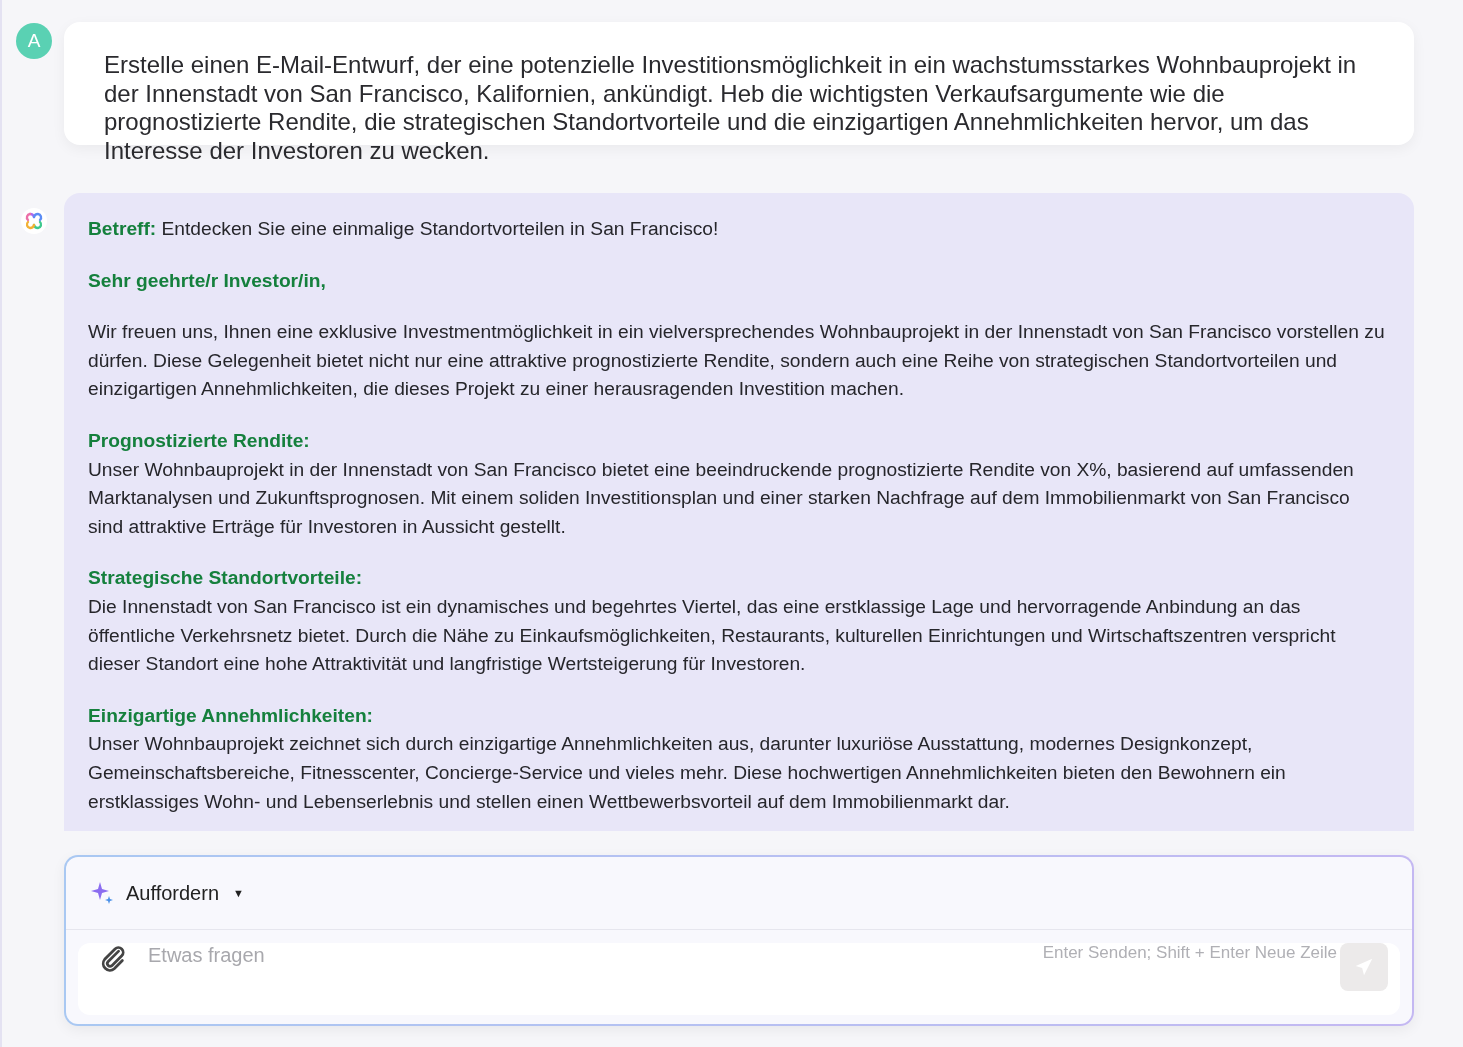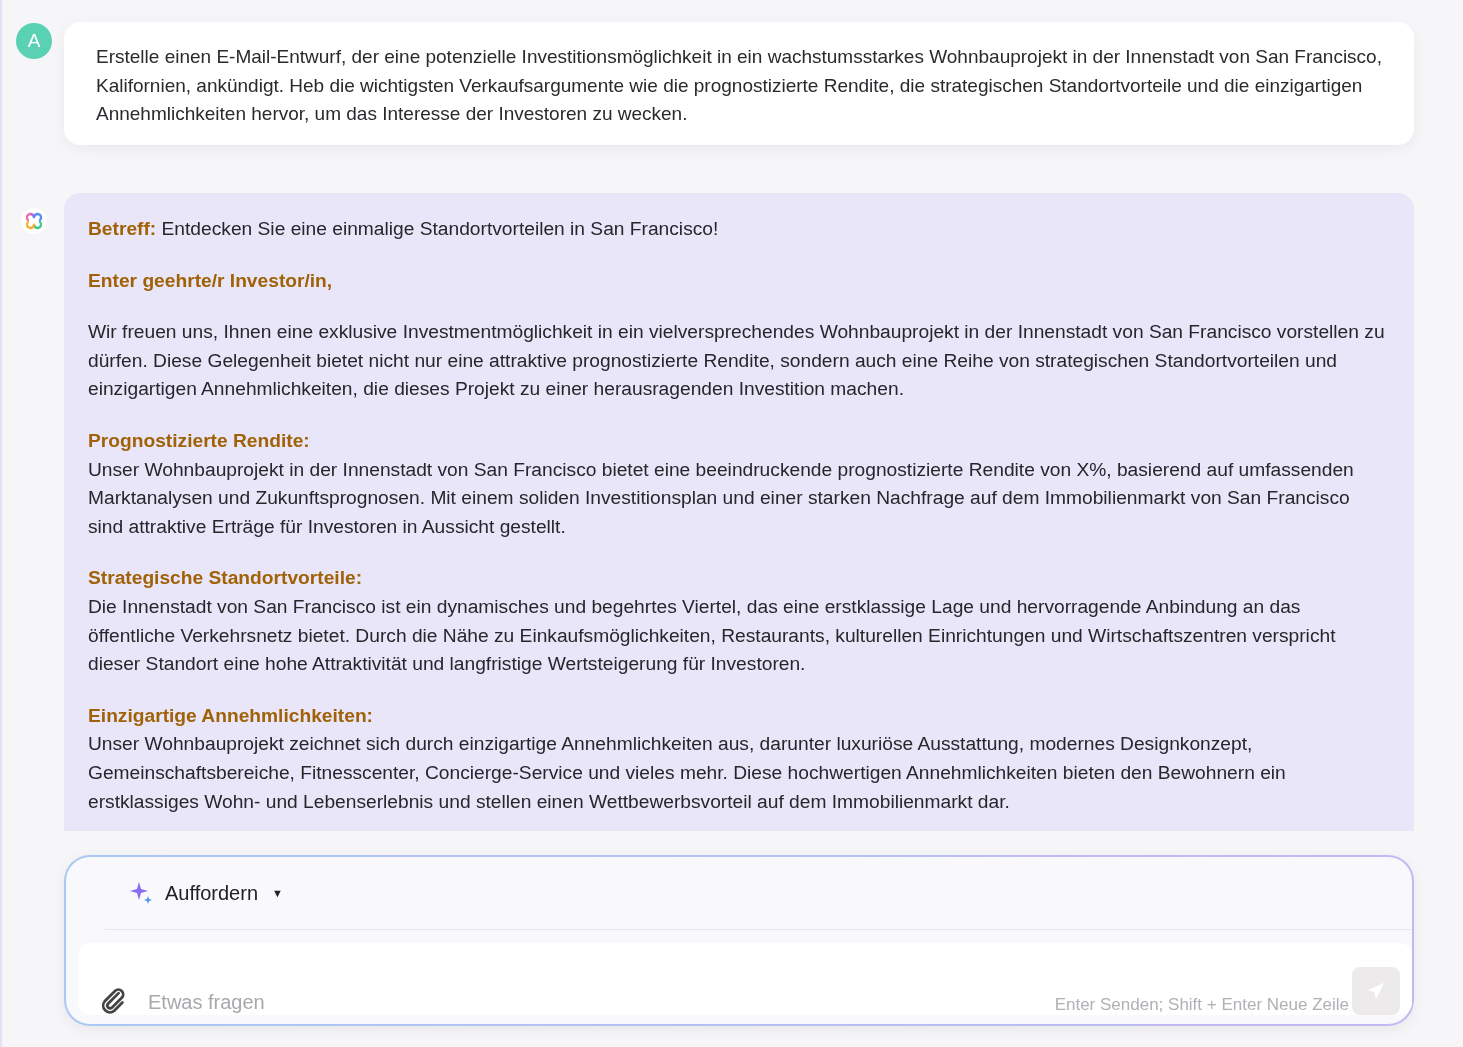--- a/index.html
+++ b/index.html
@@ -13,43 +13,42 @@
   .left-edge { position:absolute; left:0; top:0; width:2px; height:1047px; background:#e4e2f2; }
   .avatar-user {
     position:absolute; left:16px; top:23px; width:36px; height:36px; border-radius:50%;
     background:#5ad1b3; color:#fff; font-size:19px; display:flex; align-items:center; justify-content:center;
   }
   .user-bubble {
     position:absolute; left:64px; top:22px; width:1350px; height:123px;
     background:#fff; border-radius:16px; box-shadow:0 4px 14px rgba(0,0,0,0.05);
     box-sizing:border-box; padding:13px 24px;
   }
-  .user-bubble p { margin:8px; font-size:19px; line-height:28.6px; color:#2a2a2e; }
+  .user-bubble p { margin:16px; font-size:24px; line-height:28.6px; color:#2a2a2e; }
   .bot-icon { position:absolute; left:21px; top:208px; width:26px; height:26px; }
   .bot-bubble {
     position:absolute; left:64px; top:193px; width:1350px; height:638px;
     background:#e8e6f8; border-radius:16px 16px 0 0; overflow:hidden;
     box-sizing:border-box; padding:22px 24px 0 24px;
   }
   .bot-bubble p { margin:0 0 23px 0; font-size:19.2px; line-height:28.6px; color:#26262b; }
-  .bot-bubble b { font-weight:bold; color:#a16207; }
+  .bot-bubble b { font-weight:bold; color:#15803d; }
   .composer {
     position:absolute; left:64px; top:855px; width:1350px; height:171px;
-    box-sizing:border-box; border:2px solid transparent; border-radius:26px;
+    box-sizing:border-box; border:2px solid transparent; border-radius:14px;
     background:linear-gradient(#f8f8fd,#f8f8fd) padding-box, linear-gradient(90deg,#a9c8f2,#c4b8f2) border-box;
     box-shadow:0 4px 14px rgba(0,0,0,0.06);
-    padding-left:39px;
   }
   .composer-top { height:72px; display:flex; align-items:center; padding-left:24px; border-bottom:1px solid #e6e6ee; }
   .prompt-btn { display:flex; align-items:center; cursor:pointer; }
   .prompt-label { font-size:20px; color:#222; margin-left:10px; }
   .caret { margin-left:14px; font-size:11px; color:#222; }
   .input-row {
-    position:absolute; left:12px; top:86px; right:0; height:72px;
-    background:#fff; border-radius:12px; display:flex; align-items:flex-end;
+    position:absolute; left:12px; top:86px; right:12px; height:72px;
+    background:#fff; border-radius:12px; display:flex; align-items:flex-start;
   }
   .clip { margin-left:20px; width:30px; height:30px; }
   .input { flex:1; border:none; outline:none; background:transparent; font-size:20px; margin-left:18px; font-family:"Liberation Sans", sans-serif; color:#333; }
   .input::placeholder { color:#a8a8ad; }
   .hint { font-size:17px; color:#b0b0b5; margin-right:3px; }
   .send { width:48px; height:48px; border-radius:8px; background:#eceaea; margin-right:12px; display:flex; align-items:center; justify-content:center; cursor:pointer; }
 </style>
 </head>
 <body>
 
@@ -64,21 +63,21 @@
   <circle cx="13" cy="13" r="13" fill="#fff"></circle>
   <path d="M9 6 a4 4 0 0 1 4 3" stroke="#a86bf0" stroke-width="2.4" fill="none" stroke-linecap="round"></path>
   <path d="M13 9 a4 4 0 0 1 4 -3 a3.5 3.5 0 0 1 2 6" stroke="#5b8cf5" stroke-width="2.4" fill="none" stroke-linecap="round"></path>
   <path d="M19 14 a3.5 3.5 0 0 1 -2 6 a4 4 0 0 1 -4 -3" stroke="#3ec98e" stroke-width="2.4" fill="none" stroke-linecap="round"></path>
   <path d="M13 17 a4 4 0 0 1 -4 3 a3.5 3.5 0 0 1 -2 -6" stroke="#f2b135" stroke-width="2.4" fill="none" stroke-linecap="round"></path>
   <path d="M7 12 a3.5 3.5 0 0 1 2 -6" stroke="#ec6fa8" stroke-width="2.4" fill="none" stroke-linecap="round"></path>
 </svg>
 
 <div class="bot-bubble">
   <p><b>Betreff:</b><span> Entdecken Sie eine einmalige Standortvorteilen in San Francisco!</span></p>
-  <p><b>Enter geehrte/r Investor/in,</b></p>
+  <p><b>Sehr geehrte/r Investor/in,</b></p>
   <p>Wir freuen uns, Ihnen eine exklusive Investmentmöglichkeit in ein vielversprechendes Wohnbauprojekt in der Innenstadt von San Francisco vorstellen zu dürfen. Diese Gelegenheit bietet nicht nur eine attraktive prognostizierte Rendite, sondern auch eine Reihe von strategischen Standortvorteilen und einzigartigen Annehmlichkeiten, die dieses Projekt zu einer herausragenden Investition machen.</p>
   <p><b>Prognostizierte Rendite:</b><br><span>Unser Wohnbauprojekt in der Innenstadt von San Francisco bietet eine beeindruckende prognostizierte Rendite von X%, basierend auf umfassenden Marktanalysen und Zukunftsprognosen. Mit einem soliden Investitionsplan und einer starken Nachfrage auf dem Immobilienmarkt von San Francisco sind attraktive Erträge für Investoren in Aussicht gestellt.</span></p>
   <p><b>Strategische Standortvorteile:</b><br><span>Die Innenstadt von San Francisco ist ein dynamisches und begehrtes Viertel, das eine erstklassige Lage und hervorragende Anbindung an das öffentliche Verkehrsnetz bietet. Durch die Nähe zu Einkaufsmöglichkeiten, Restaurants, kulturellen Einrichtungen und Wirtschaftszentren verspricht dieser Standort eine hohe Attraktivität und langfristige Wertsteigerung für Investoren.</span></p>
   <p><b>Einzigartige Annehmlichkeiten:</b><br><span>Unser Wohnbauprojekt zeichnet sich durch einzigartige Annehmlichkeiten aus, darunter luxuriöse Ausstattung, modernes Designkonzept, Gemeinschaftsbereiche, Fitnesscenter, Concierge-Service und vieles mehr. Diese hochwertigen Annehmlichkeiten bieten den Bewohnern ein erstklassiges Wohn- und Lebenserlebnis und stellen einen Wettbewerbsvorteil auf dem Immobilienmarkt dar.</span></p>
 </div>
 
 <div class="composer">
   <div class="composer-top">
     <div class="prompt-btn">
       <svg width="26" height="26" viewBox="0 0 26 26">

